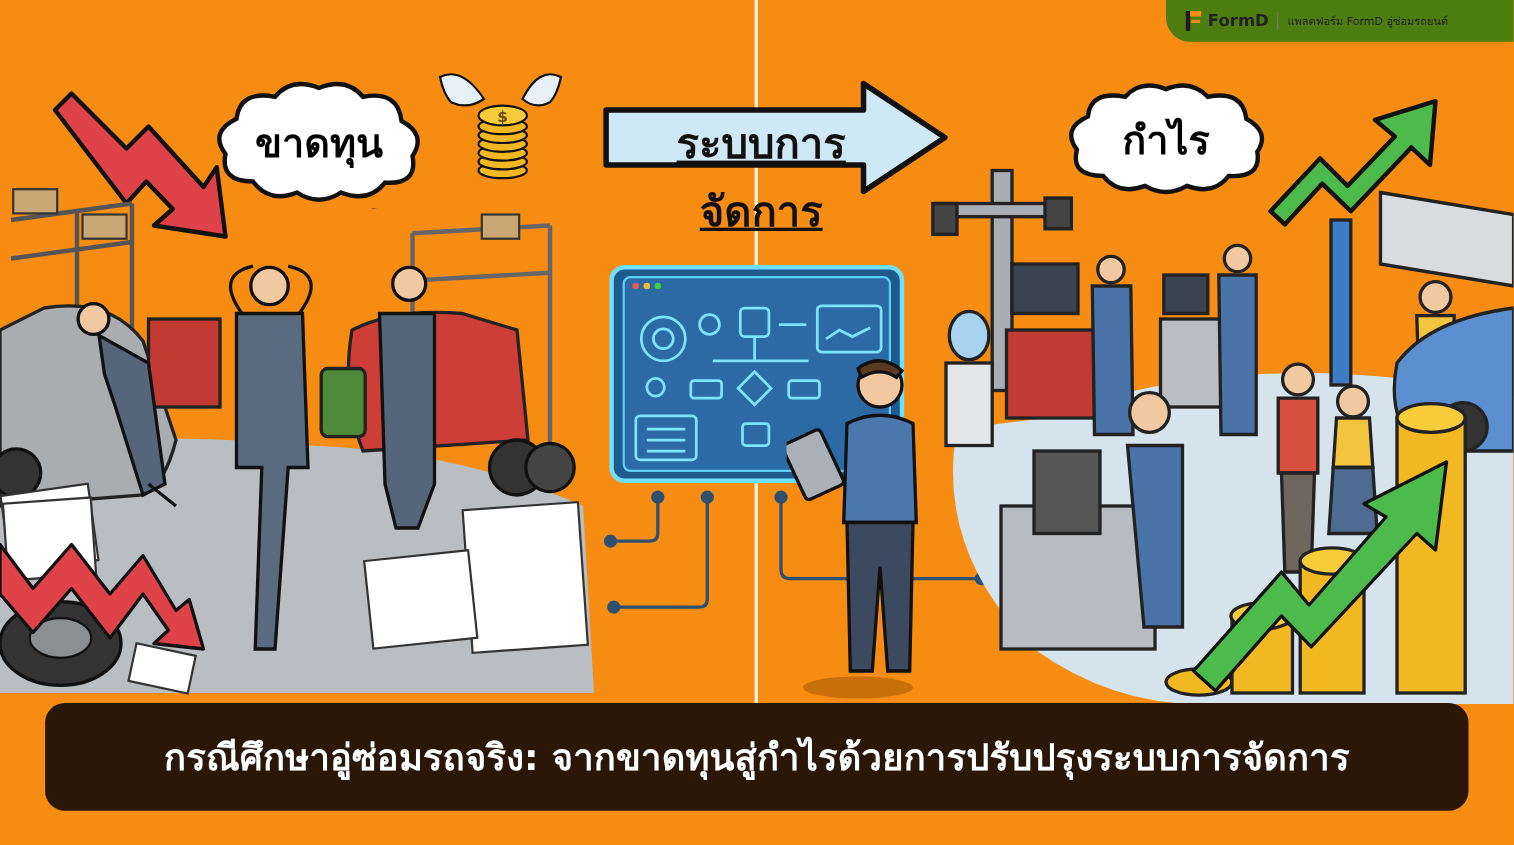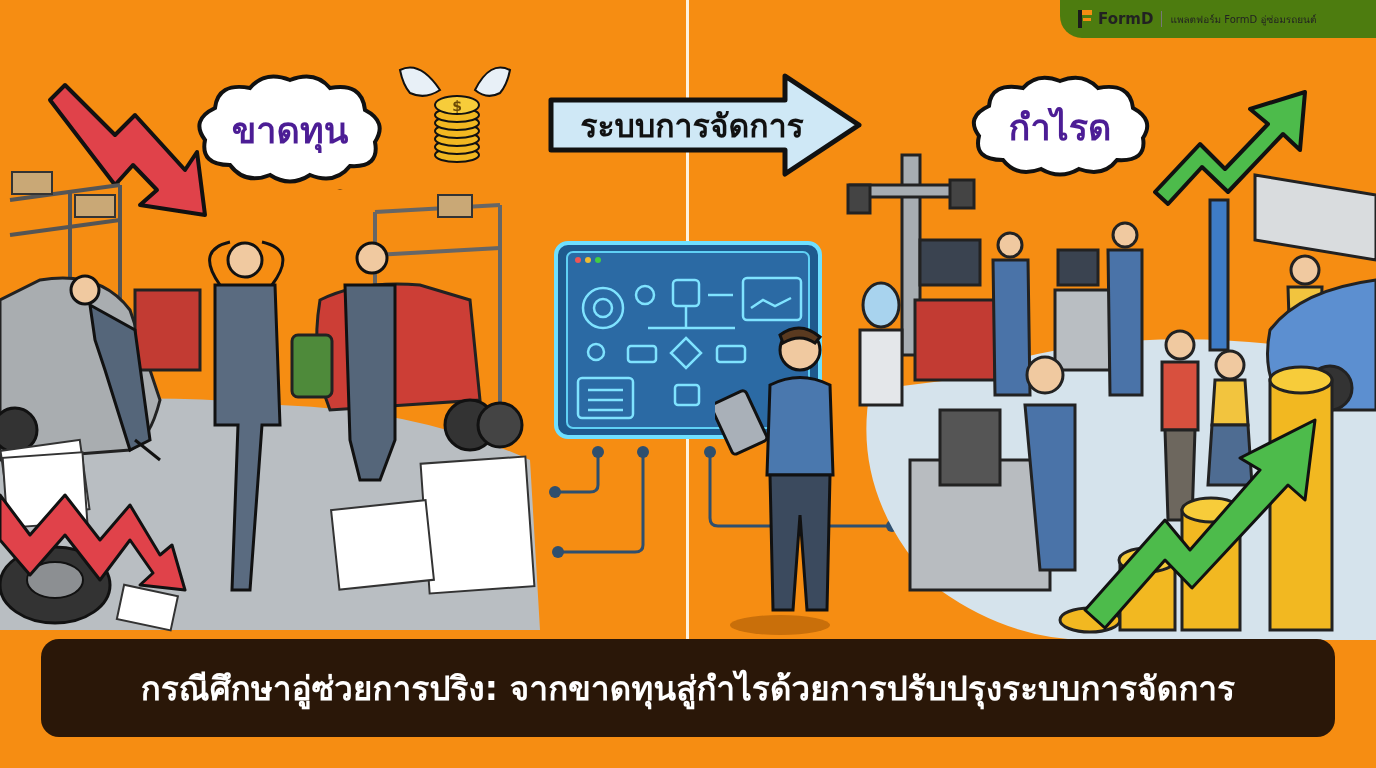--- a/index.html
+++ b/index.html
@@ -31,33 +31,33 @@
   .banner {
     position:absolute; left:41px; top:639px; width:1294px; height:98px;
     background:#2A1708; border-radius:18px;
     display:flex; align-items:center; justify-content:center;
     color:#fff; font-weight:bold; font-size:33px; letter-spacing:0.2px;
   }
 
   
   .bubble {
     position:absolute; display:flex; align-items:center; justify-content:center;
-    font-weight:bold; color:#4c1d95;
+    font-weight:bold; color:#000000;
   }
   .bubble svg { position:absolute; inset:0; }
   .bubble span { position:relative; z-index:1; }
   .bubble-loss { left:190px; top:70px; width:200px; height:120px; font-size:36px; }
   .bubble-profit { left:965px; top:72px; width:190px; height:110px; font-size:36px; }
 
   
   .sys-arrow { position:absolute; left:545px; top:70px; width:320px; height:110px; }
   .sys-arrow svg { position:absolute; inset:0; }
   .sys-arrow span {
     position:absolute; left:22px; top:30px; width:250px; text-align:center;
-    font-size:32px; font-weight:bold; color:#111;
+    font-size:38px; font-weight:bold; color:#111;text-decoration:underline;
   }
 
   
   .dashboard { position:absolute; left:553px; top:240px; width:270px; height:200px; }
 
   
   .scene-left { position:absolute; left:0; top:160px; width:560px; height:480px; }
   .scene-right { position:absolute; left:830px; top:140px; width:546px; height:500px; }
   .officer { position:absolute; left:715px; top:325px; width:120px; height:310px; }
 
@@ -110,21 +110,21 @@
     <svg viewBox="0 0 320 110">
       <polygon points="6,30 240,30 240,6 314,55 240,104 240,80 6,80" fill="#CFE8F6" stroke="#111" stroke-width="5" stroke-linejoin="round"></polygon>
     </svg>
     <span>ระบบการจัดการ</span>
   </div>
 
   <div class="bubble bubble-profit">
     <svg viewBox="0 0 190 110">
       <path d="M38,88 Q8,88 14,64 Q0,45 24,34 Q26,10 58,16 Q72,0 95,9 Q118,0 133,16 Q165,10 168,36 Q190,48 178,66 Q182,90 152,88 Q138,106 114,97 Q95,108 76,97 Q52,106 38,88Z" fill="#fff" stroke="#111" stroke-width="4"></path>
     </svg>
-    <span>กำไรด</span>
+    <span>กำไร</span>
   </div>
 
   <svg class="arrow-up-top" viewBox="0 0 160 135">
     <polygon points="5,120 50,72 75,97 118,52 100,37 155,20 150,78 133,62 78,120 52,95 18,132" fill="#4DBB4B" stroke="#111" stroke-width="4" stroke-linejoin="round"></polygon>
   </svg>
 
   <svg class="scene-left" viewBox="0 0 560 480">
 
     <path d="M0,250 Q120,230 280,245 Q420,250 530,300 L540,470 L0,470Z" fill="#B9BEC2"></path>
 
@@ -293,15 +293,15 @@
         <rect x="352" y="370" width="58" height="120"></rect>
           <ellipse cx="381" cy="370" rx="29" ry="12" fill="#F7CC3A"></ellipse>
         <rect x="440" y="240" width="62" height="250"></rect>
           <ellipse cx="471" cy="240" rx="31" ry="13" fill="#F7CC3A"></ellipse>
       </g>
     </g>
     <polygon points="255,470 335,380 360,410 430,330 410,318 485,280 475,360 458,345 362,448 335,420 275,488" fill="#4DBB4B" stroke="#111" stroke-width="3" stroke-linejoin="round"></polygon>
   </svg>
 
   <div class="banner">
-    <span>กรณีศึกษาอู่ซ่วยการปริง: จากขาดทุนสู่กำไรด้วยการปรับปรุงระบบการจัดการ</span>
+    <span>กรณีศึกษาอู่ซ่อมรถจริง: จากขาดทุนสู่กำไรด้วยการปรับปรุงระบบการจัดการ</span>
   </div>
 </div>
 
 </body></html>

